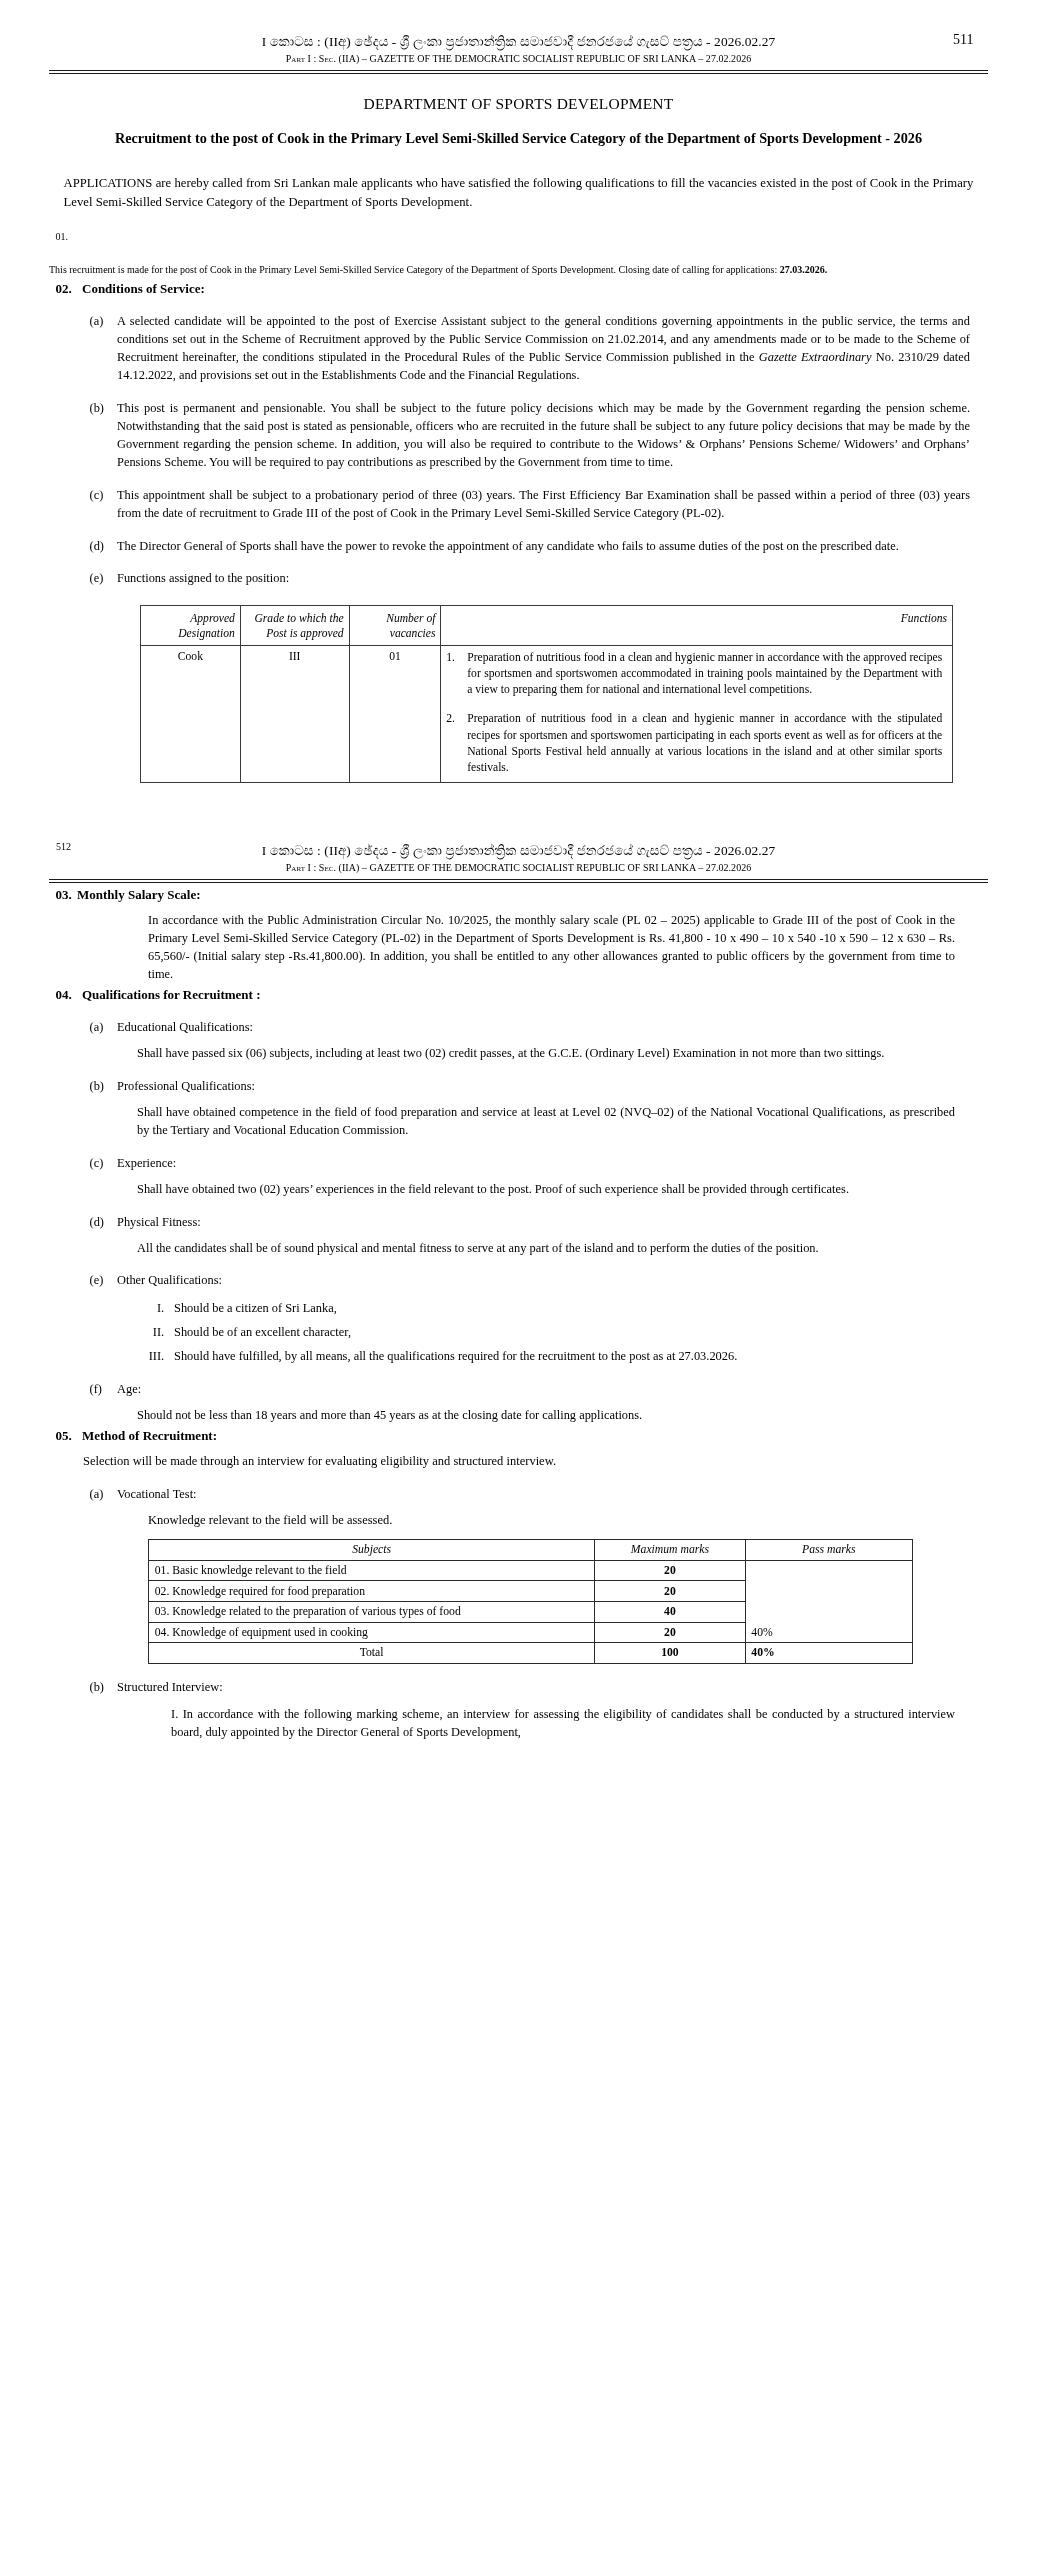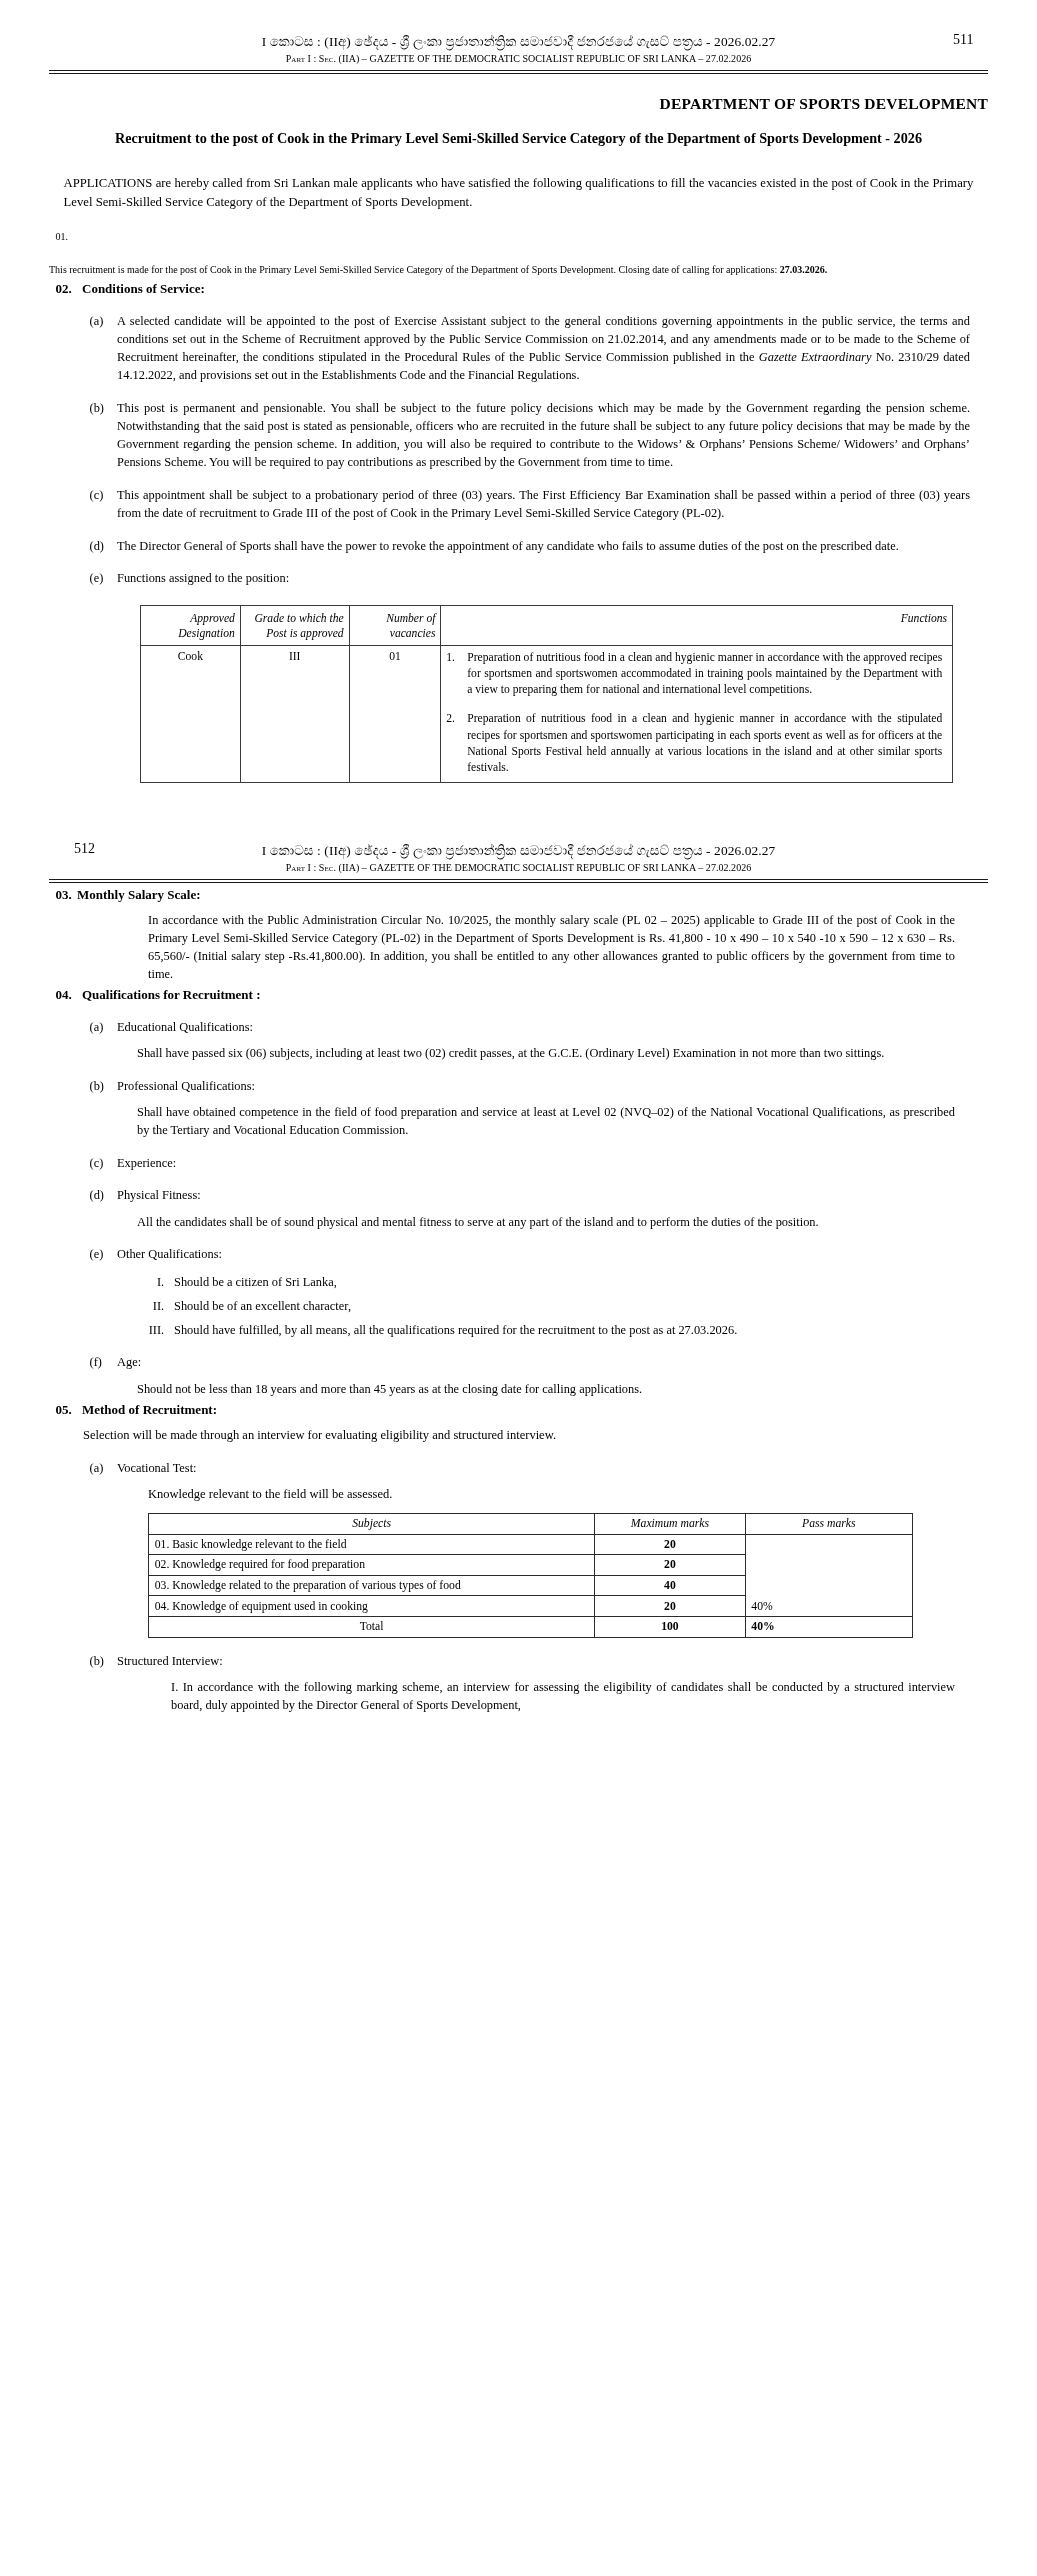--- a/index.html
+++ b/index.html
@@ -39,36 +39,36 @@
     white-space: nowrap;
   }
   .folio-right {
     position: absolute;
     right: 14.6px;
     top: -1.6px;
     font-size: 14px;
   }
   .folio-left {
     position: absolute;
-    left: 25px;
+    left: 7px;
     top: -1.6px;
-    font-size: 14px;
+    font-size: 10px;
     font-family: Liberation Serif, serif;
   }
   .rule-double {
     border-top: 1.8px solid #1a1a1a;
     border-bottom: 0.8px solid #1a1a1a;
     height: 1.6px;
     margin: 5.7px 0 0 0;
   }
 
   
   .dept-title {
-    text-align: right;
-    font-weight: bold;
+    text-align: center;
+    font-weight: normal;
     font-size: 15.5px;
     margin-top: 21px;
     letter-spacing: 0.2px;
   }
   .recruit-title {
     text-align: center;
     font-weight: bold;
     font-size: 14.2px;
     margin: 16.3px auto 0 auto;
     width: 813px;
@@ -348,20 +348,21 @@
   <div class="alpha-item alpha-indent-1">
     <div class="marker">(b)</div>
     <div class="content">Professional Qualifications:</div>
   </div>
   <div class="sub-para note-indent">Shall have obtained competence in the field of food preparation and service at least at Level 02 (NVQ–02) of the National Vocational Qualifications, as prescribed by the Tertiary and Vocational Education Commission.</div>
 
   <div class="alpha-item alpha-indent-1">
     <div class="marker">(c)</div>
     <div class="content">Experience:</div>
   </div>
+  <div class="sub-para note-indent">Shall have obtained two (02) years’ experiences in the field relevant to the post. Proof of such experience shall be provided through certificates.</div>
 
   <div class="alpha-item alpha-indent-1">
     <div class="marker">(d)</div>
     <div class="content">Physical Fitness:</div>
   </div>
   <div class="sub-para note-indent">All the candidates shall be of sound physical and mental fitness to serve at any part of the island and to perform the duties of the position.</div>
 
   <div class="alpha-item alpha-indent-1">
     <div class="marker">(e)</div>
     <div class="content">Other Qualifications:</div>

